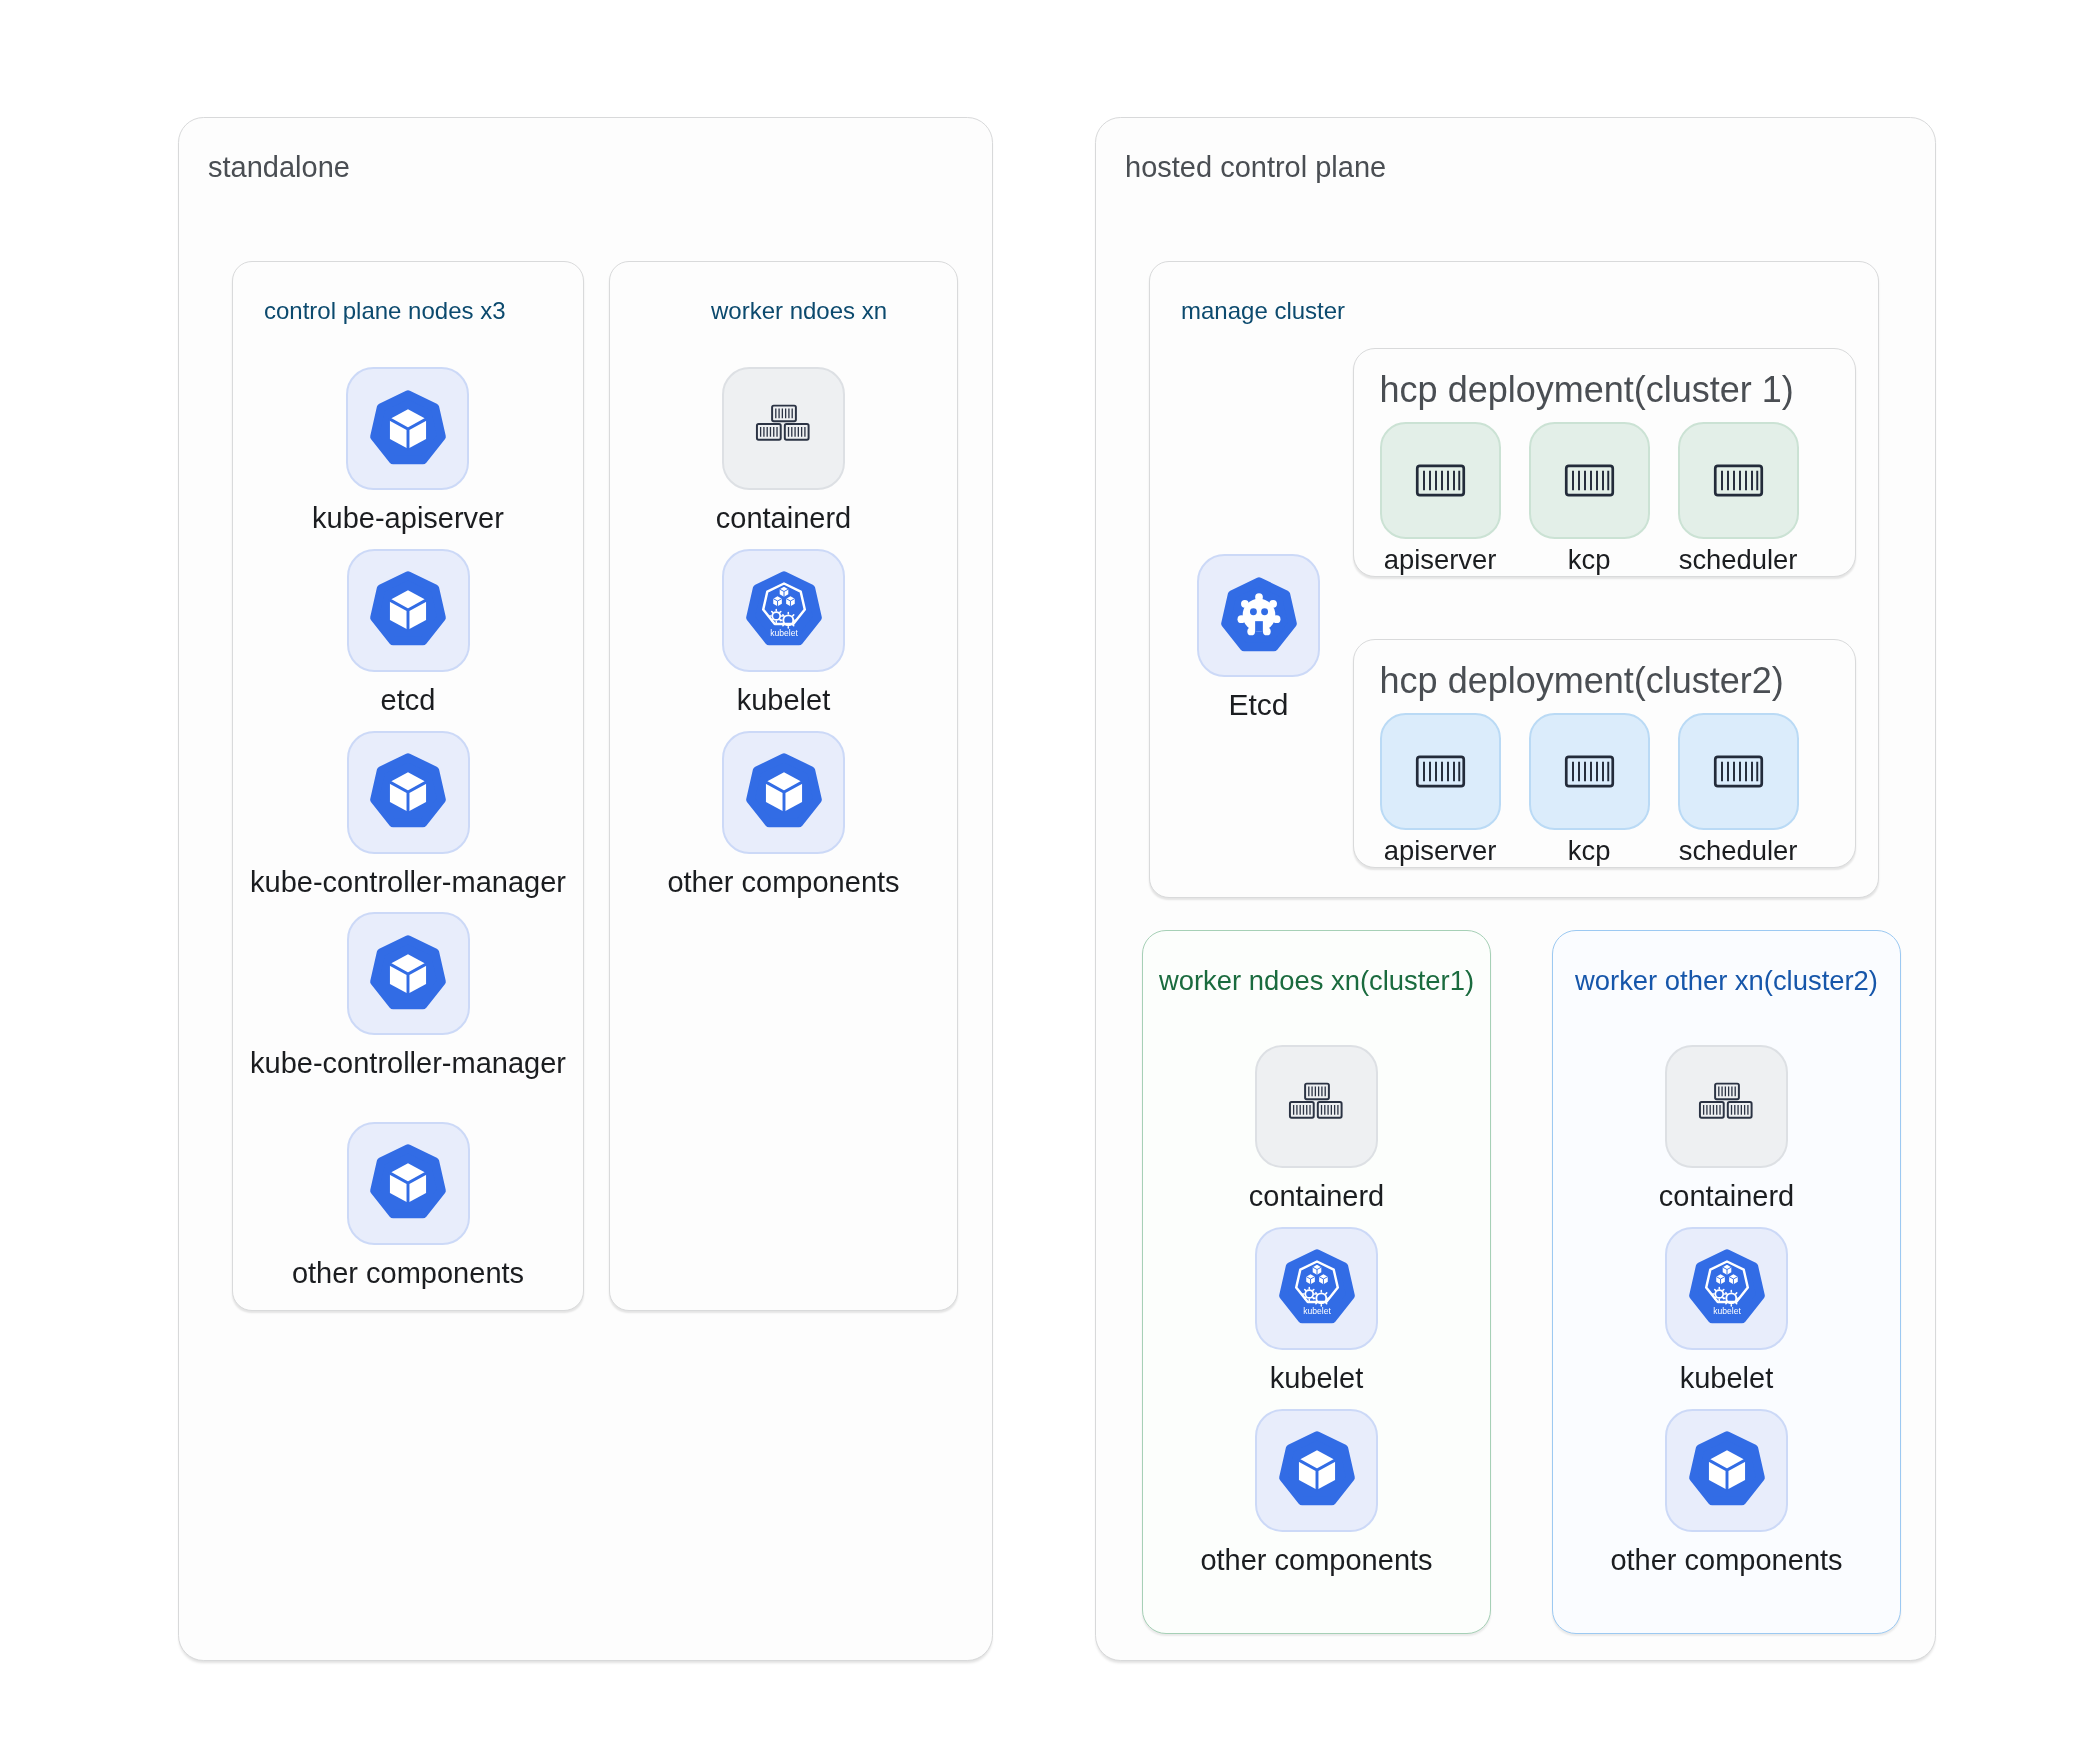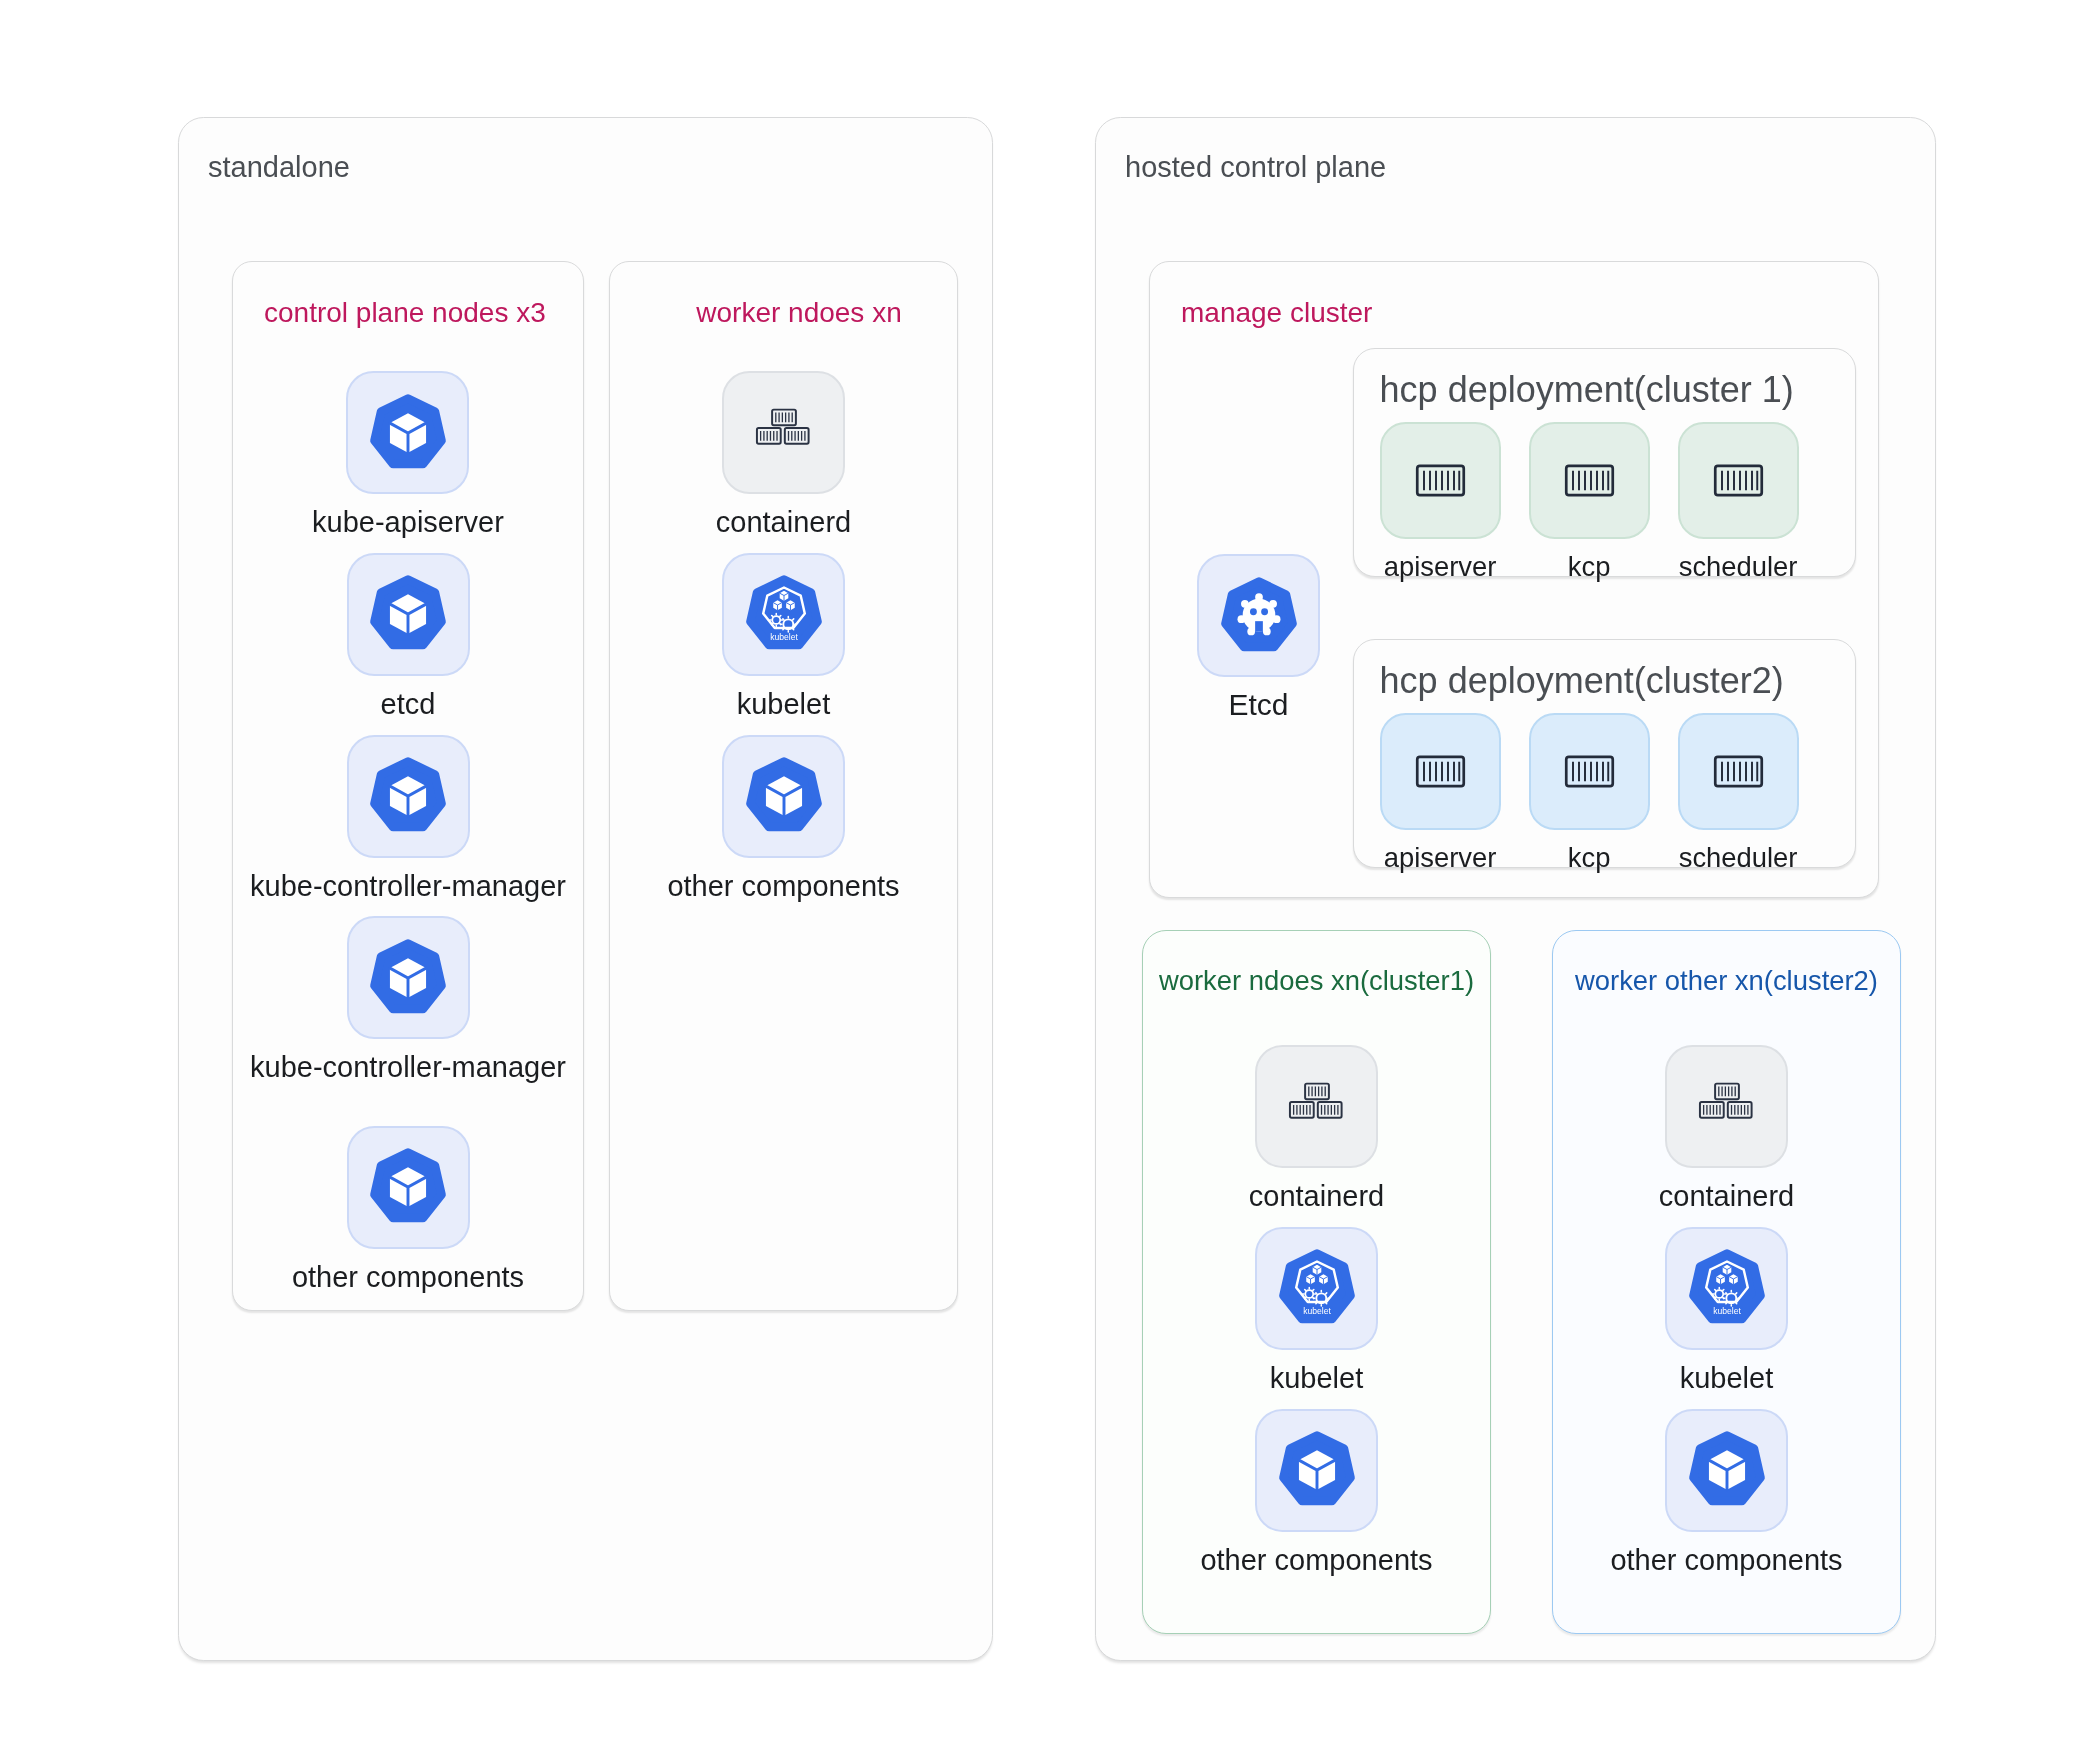--- a/index.html
+++ b/index.html
@@ -15,21 +15,21 @@
   #panel-standalone{left:178px;top:117px;width:813px;height:1542px;}
   #panel-hosted{left:1095px;top:117px;width:831px;height:1542px;padding-left:8px;}
   .panel-title{position:absolute;left:29px;top:33px;font-size:29px;color:#4a4e53;white-space:nowrap;}
   .subbox{
     position:absolute;background:#fdfdfd;border:1.8px solid #d9dadb;border-radius:20px;
     box-shadow:0 2.7px 1.8px -0.9px rgba(0,0,0,.10);
   }
   #box-cp{left:53px;top:143px;width:350px;height:1048px;}
   #box-wk{left:430px;top:143px;width:347px;height:1048px;text-align:center;}
   #box-manage{left:53px;top:143px;width:728px;height:635px;}
-  .subbox-title{margin:35px 0 0 31px;font-size:28px;color:#be185d;white-space:nowrap;}
+  .subbox-title{margin:35px 0 0 31px;font-size:24px;color:#0c4a6e;white-space:nowrap;}
   .comps{display:flex;flex-direction:column;align-items:center;margin-top:42px;gap:12.8px;}
   .comp{display:flex;flex-direction:column;align-items:center;}
   .comp.extra-gap{margin-top:27.4px;}
   .tile{width:119px;height:119px;border-radius:27.4px;display:flex;align-items:center;justify-content:center;}
   .tile-blue{background:#e8edfb;border:2.7px solid #ccd9f7;}
   .tile-gray{background:#eef0f2;border:2.7px solid #dde0e4;}
   .comp-label{margin-top:11px;font-size:29px;color:#1b1d20;white-space:nowrap;line-height:35px;}
   .ic92{width:86px;height:86px;display:block;}
   .ic88{width:82px;height:82px;display:block;}
   .ic80{width:75px;height:75px;display:block;}
@@ -41,21 +41,21 @@
     border:1.8px solid #d9dadb;border-radius:22px;box-shadow:0 2.7px 1.8px -0.9px rgba(0,0,0,.10);
   }
   #dep1{top:86px;}
   #dep2{top:377px;}
   .dep-title{margin:20px 0 0 25.6px;font-size:36px;color:#4a4e53;white-space:nowrap;}
   .dep-row{display:flex;gap:28px;margin:11px 0 0 25.6px;}
   .dep-item{display:flex;flex-direction:column;align-items:center;}
   .tile-sm{width:117px;height:113px;border-radius:25.6px;display:flex;align-items:center;justify-content:center;}
   .tile-green{background:#e3efe8;border:2.7px solid #cbe2d4;}
   .tile-lblue{background:#dbecfb;border:2.7px solid #badaf5;}
-  .dep-label{margin-top:12px;font-size:27.4px;color:#1b1d20;}
+  .dep-label{margin-top:5px;font-size:27.4px;color:#1b1d20;}
   
   .wgroup{
     position:absolute;top:812px;width:347px;height:702px;border-radius:24px;
     box-shadow:0 2.7px 1.8px -0.9px rgba(0,0,0,.08);
   }
   #wg1{left:46px;background:#fcfefc;border:1.8px solid #a6d0b6;}
   #wg2{left:456px;background:#fafcff;border:1.8px solid #9cc9f2;}
   .wgroup-title{margin-top:34px;text-align:center;font-size:27.4px;white-space:nowrap;}
   #wg1 .wgroup-title{color:#1a6b3e;}
   #wg2 .wgroup-title{color:#1656aa;}

